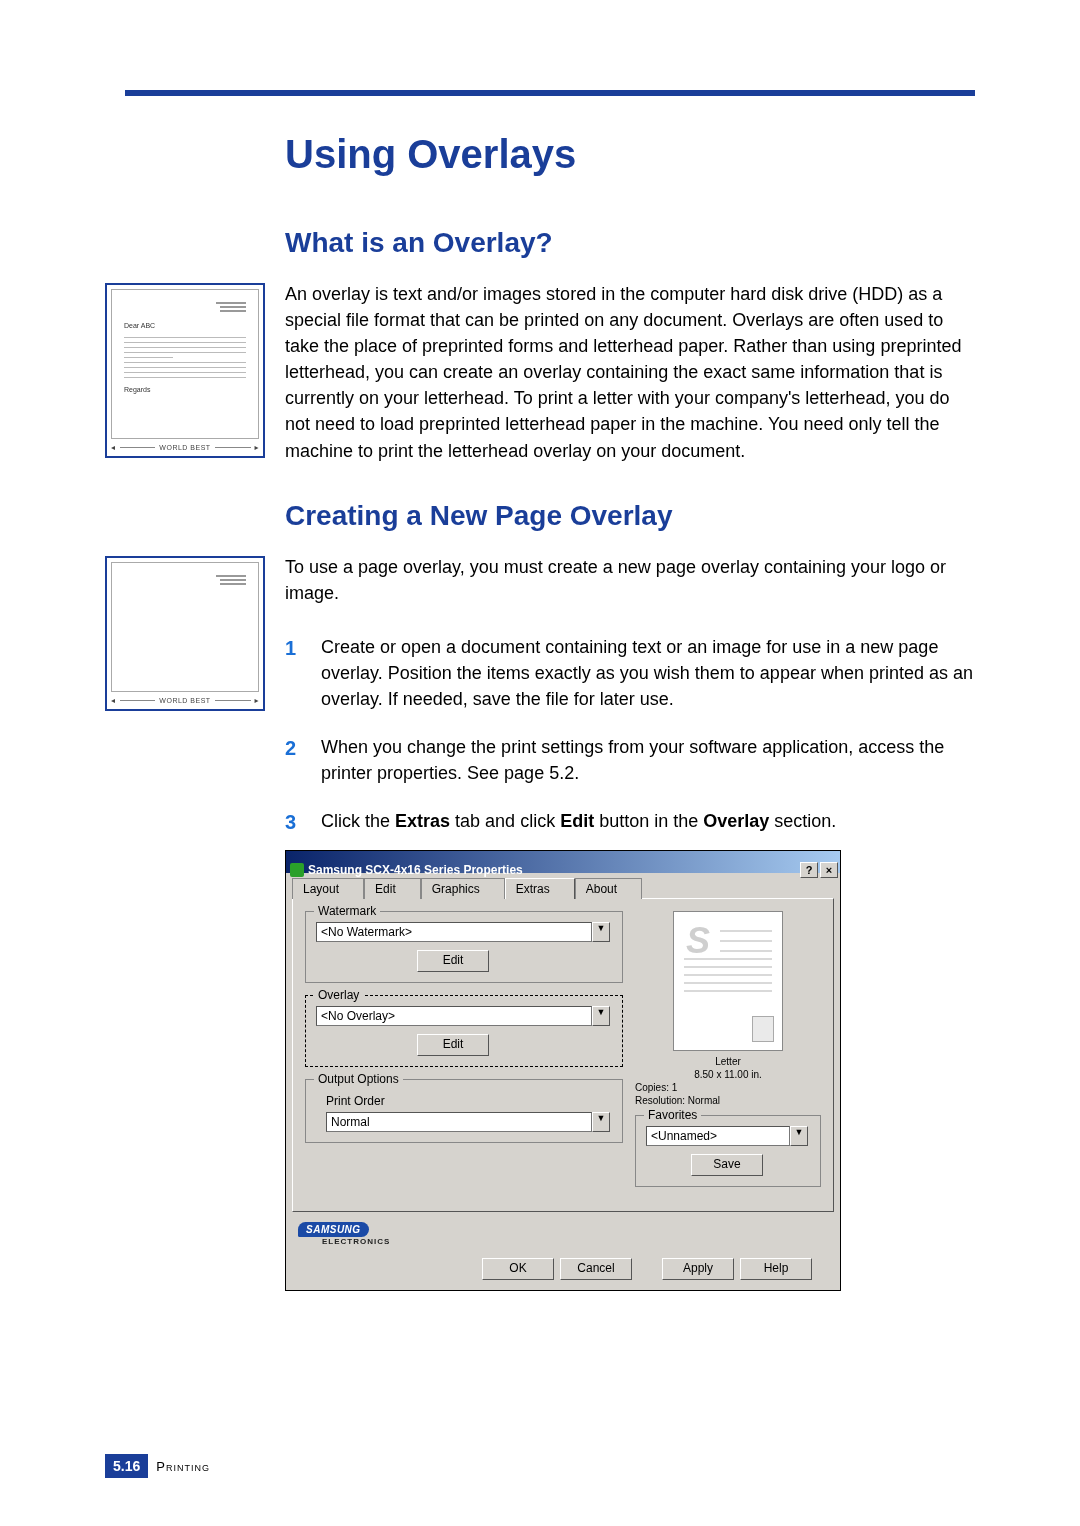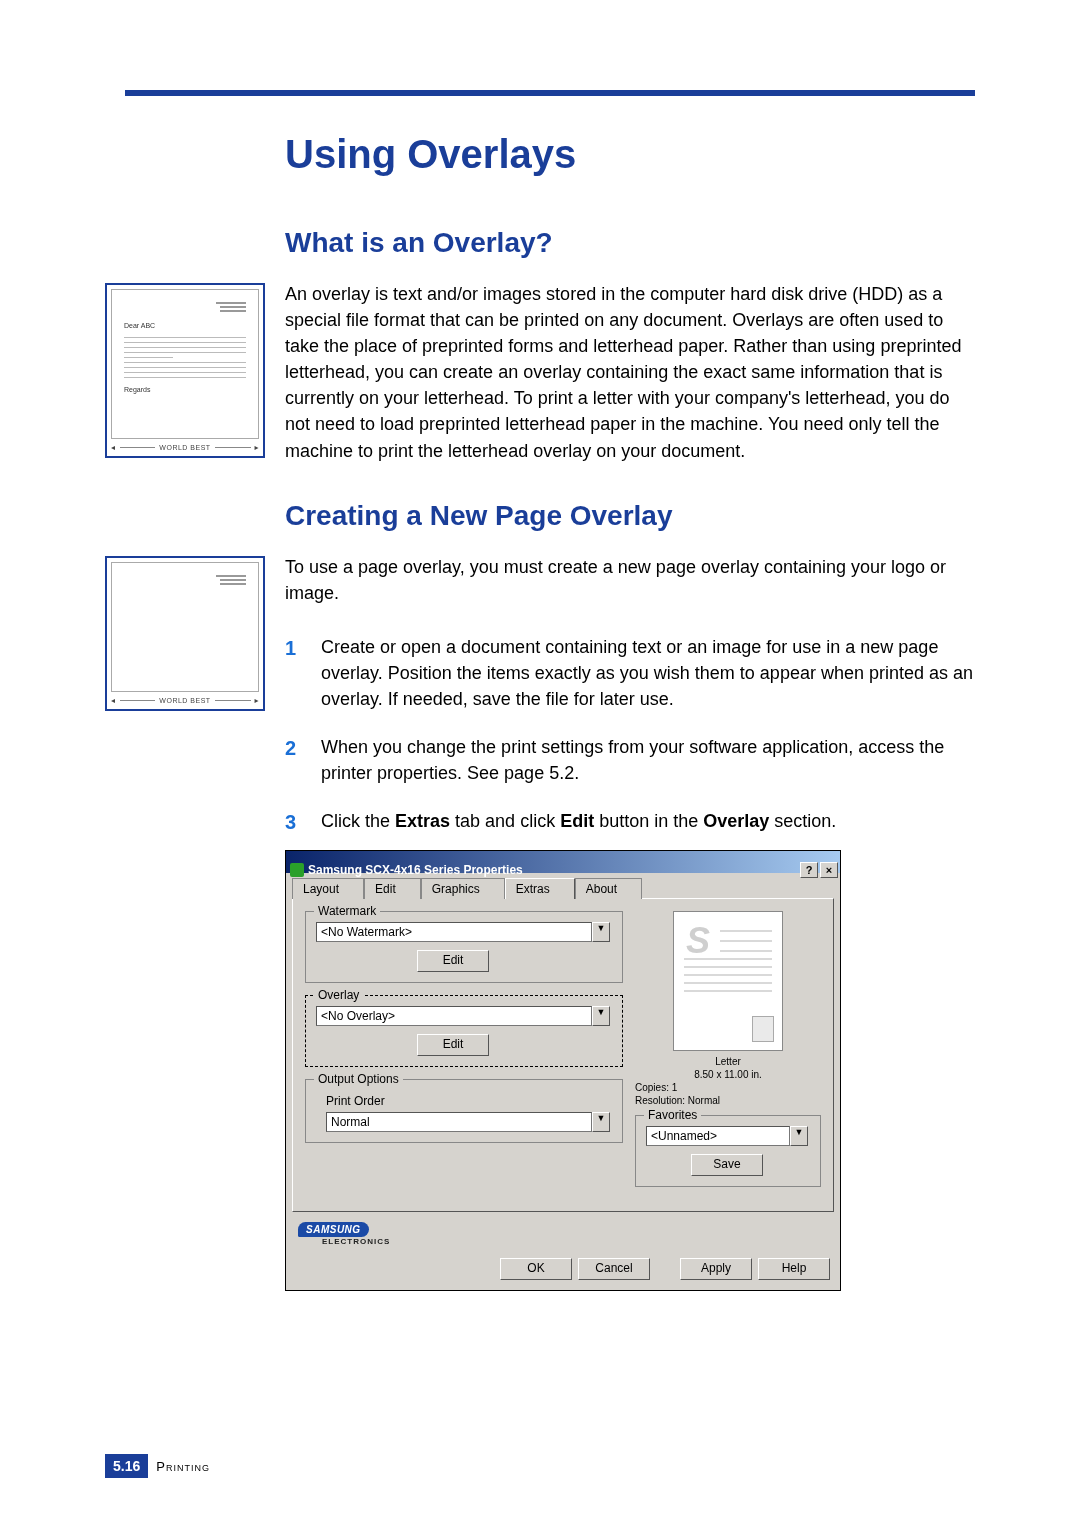--- a/index.html
+++ b/index.html
@@ -207,21 +207,21 @@
     margin: 12px 6px 6px 12px;
     display:inline-block;
     font-size: 10px;
   }
   .dlg .brand .tag {
     background:#1b4aa6; color:#fff; padding:2px 8px; border-radius: 10px 10px 10px 2px;
     font-weight: bold; font-style: italic; letter-spacing: 0.5px;
   }
   .dlg .brand .sub { font-size: 8px; letter-spacing: 1px; margin-left: 24px; color:#222;font-weight:bold;}
   .dlg .footer {
-    padding: 6px 10px 10px 10px; display:flex; justify-content:flex-end; gap:6px;
+    padding: 6px 28px 10px 10px; display:flex; justify-content:flex-end; gap:6px;
   }
   
   .page-footer {
     position: absolute; bottom: 48px; left: 105px;
     display: flex; align-items: center; gap: 8px;
   }
   .page-footer .pnum {
     background: #1a3e99; color: #fff; padding: 4px 8px; font-weight: bold; font-size: 14px;
   }
   .page-footer .sect { font-size: 13px; letter-spacing: 1px; font-variant: small-caps; }

